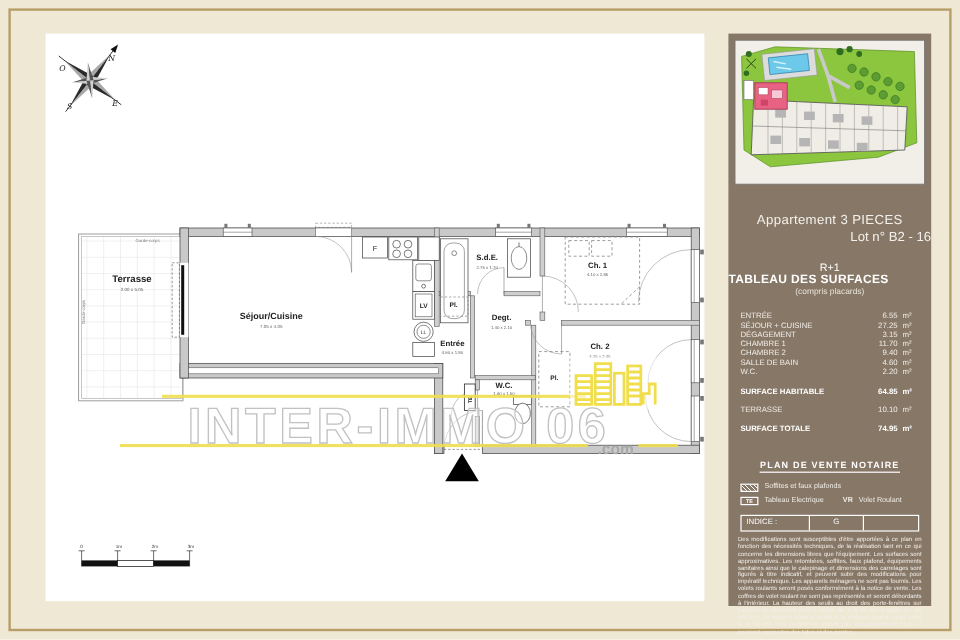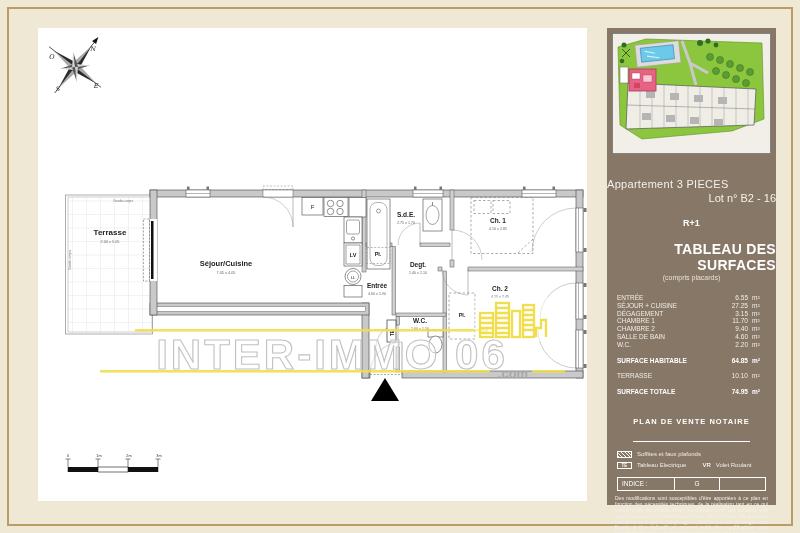--- a/index.html
+++ b/index.html
@@ -8,35 +8,35 @@
     background:#efe8d5;
     font-family:"Liberation Sans",sans-serif;
   }
   .page-frame{position:absolute;inset:7px;border:2px solid #b79d67;pointer-events:none;}
   #plan-svg{position:absolute;left:30px;top:25px;}
   .sidebar{
     position:absolute;left:607px;top:28px;width:169px;height:477px;
     background:#877767;color:#fff;box-sizing:border-box;
   }
   .siteplan{display:block;margin:5px auto 0;}
-  .sb-title1{margin-top:24px;font-size:11px;letter-spacing:.3px;color:#f4f1ec;}
+  .sb-title1{margin-top:24px;text-align:center;font-size:11px;letter-spacing:.3px;color:#f4f1ec;}
   .sb-title2{margin-top:2px;text-align:right;font-size:11px;color:#f4f1ec;}
-  .sb-floor{margin-top:14px;text-align:center;font-size:9px;font-weight:bold;}
-  .sb-tabletitle{margin-top:13px;text-align:right;font-size:14px;font-weight:bold;letter-spacing:.3px;}
+  .sb-floor{margin-top:14px;text-align:center;font-size:9px;font-weight:normal;}
+  .sb-tabletitle{text-align:left;font-size:10px;font-weight:bold;letter-spacing:.3px;}
   .sb-tablesub{margin-top:1px;text-align:center;font-size:7px;color:#e8e2d8;}
   .sb-table{margin:13px 10px 0;}
   .sb-row{display:flex;font-size:6.5px;line-height:7.8px;align-items:baseline;color:#f1ede6;}
   .sb-row .lbl{flex:1;white-space:nowrap;}
   .sb-row .val{width:30px;text-align:right;}
   .sb-row .unit{width:14px;padding-left:4px;}
   .sb-totals{margin:4px 10px 0;}
   .sb-totals .sb-row{margin-top:8px;}
   .bold{font-weight:bold;color:#fff;}
   .sb-notaire{margin:21px auto 0;width:fit-content;font-size:7.5px;font-weight:bold;
-    letter-spacing:1px;border-bottom:1px solid #fff;padding-bottom:15px;}
+    letter-spacing:1px;border-bottom:1px solid #fff;padding-bottom:1px;}
   .sb-legend{margin:9px 10px 0;font-size:6px;color:#f1ede6;}
   .legend-row{display:flex;align-items:center;margin-top:4px;}
   .swatch{width:15px;height:7px;border:1px solid #fff;margin-right:5px;box-sizing:border-box;
     font-size:4.5px;text-align:center;line-height:5px;font-weight:bold;color:#fff;}
   .swatch.hatch{background:repeating-linear-gradient(45deg,rgba(255,255,255,.95) 0 .8px,transparent .8px 2.6px);}
   .vr-key{font-weight:bold;margin-left:16px;margin-right:5px;}
   .sb-indice{display:flex;margin:8px 10px 0;border:1px solid #fff;height:12px;font-size:6.5px;align-items:stretch;}
   .sb-indice .c1{width:52px;padding-left:4px;border-right:1px solid #fff;display:flex;align-items:center;}
   .sb-indice .c2{width:44px;border-right:1px solid #fff;display:flex;align-items:center;justify-content:center;}
   .sb-indice .c3{flex:1;}

